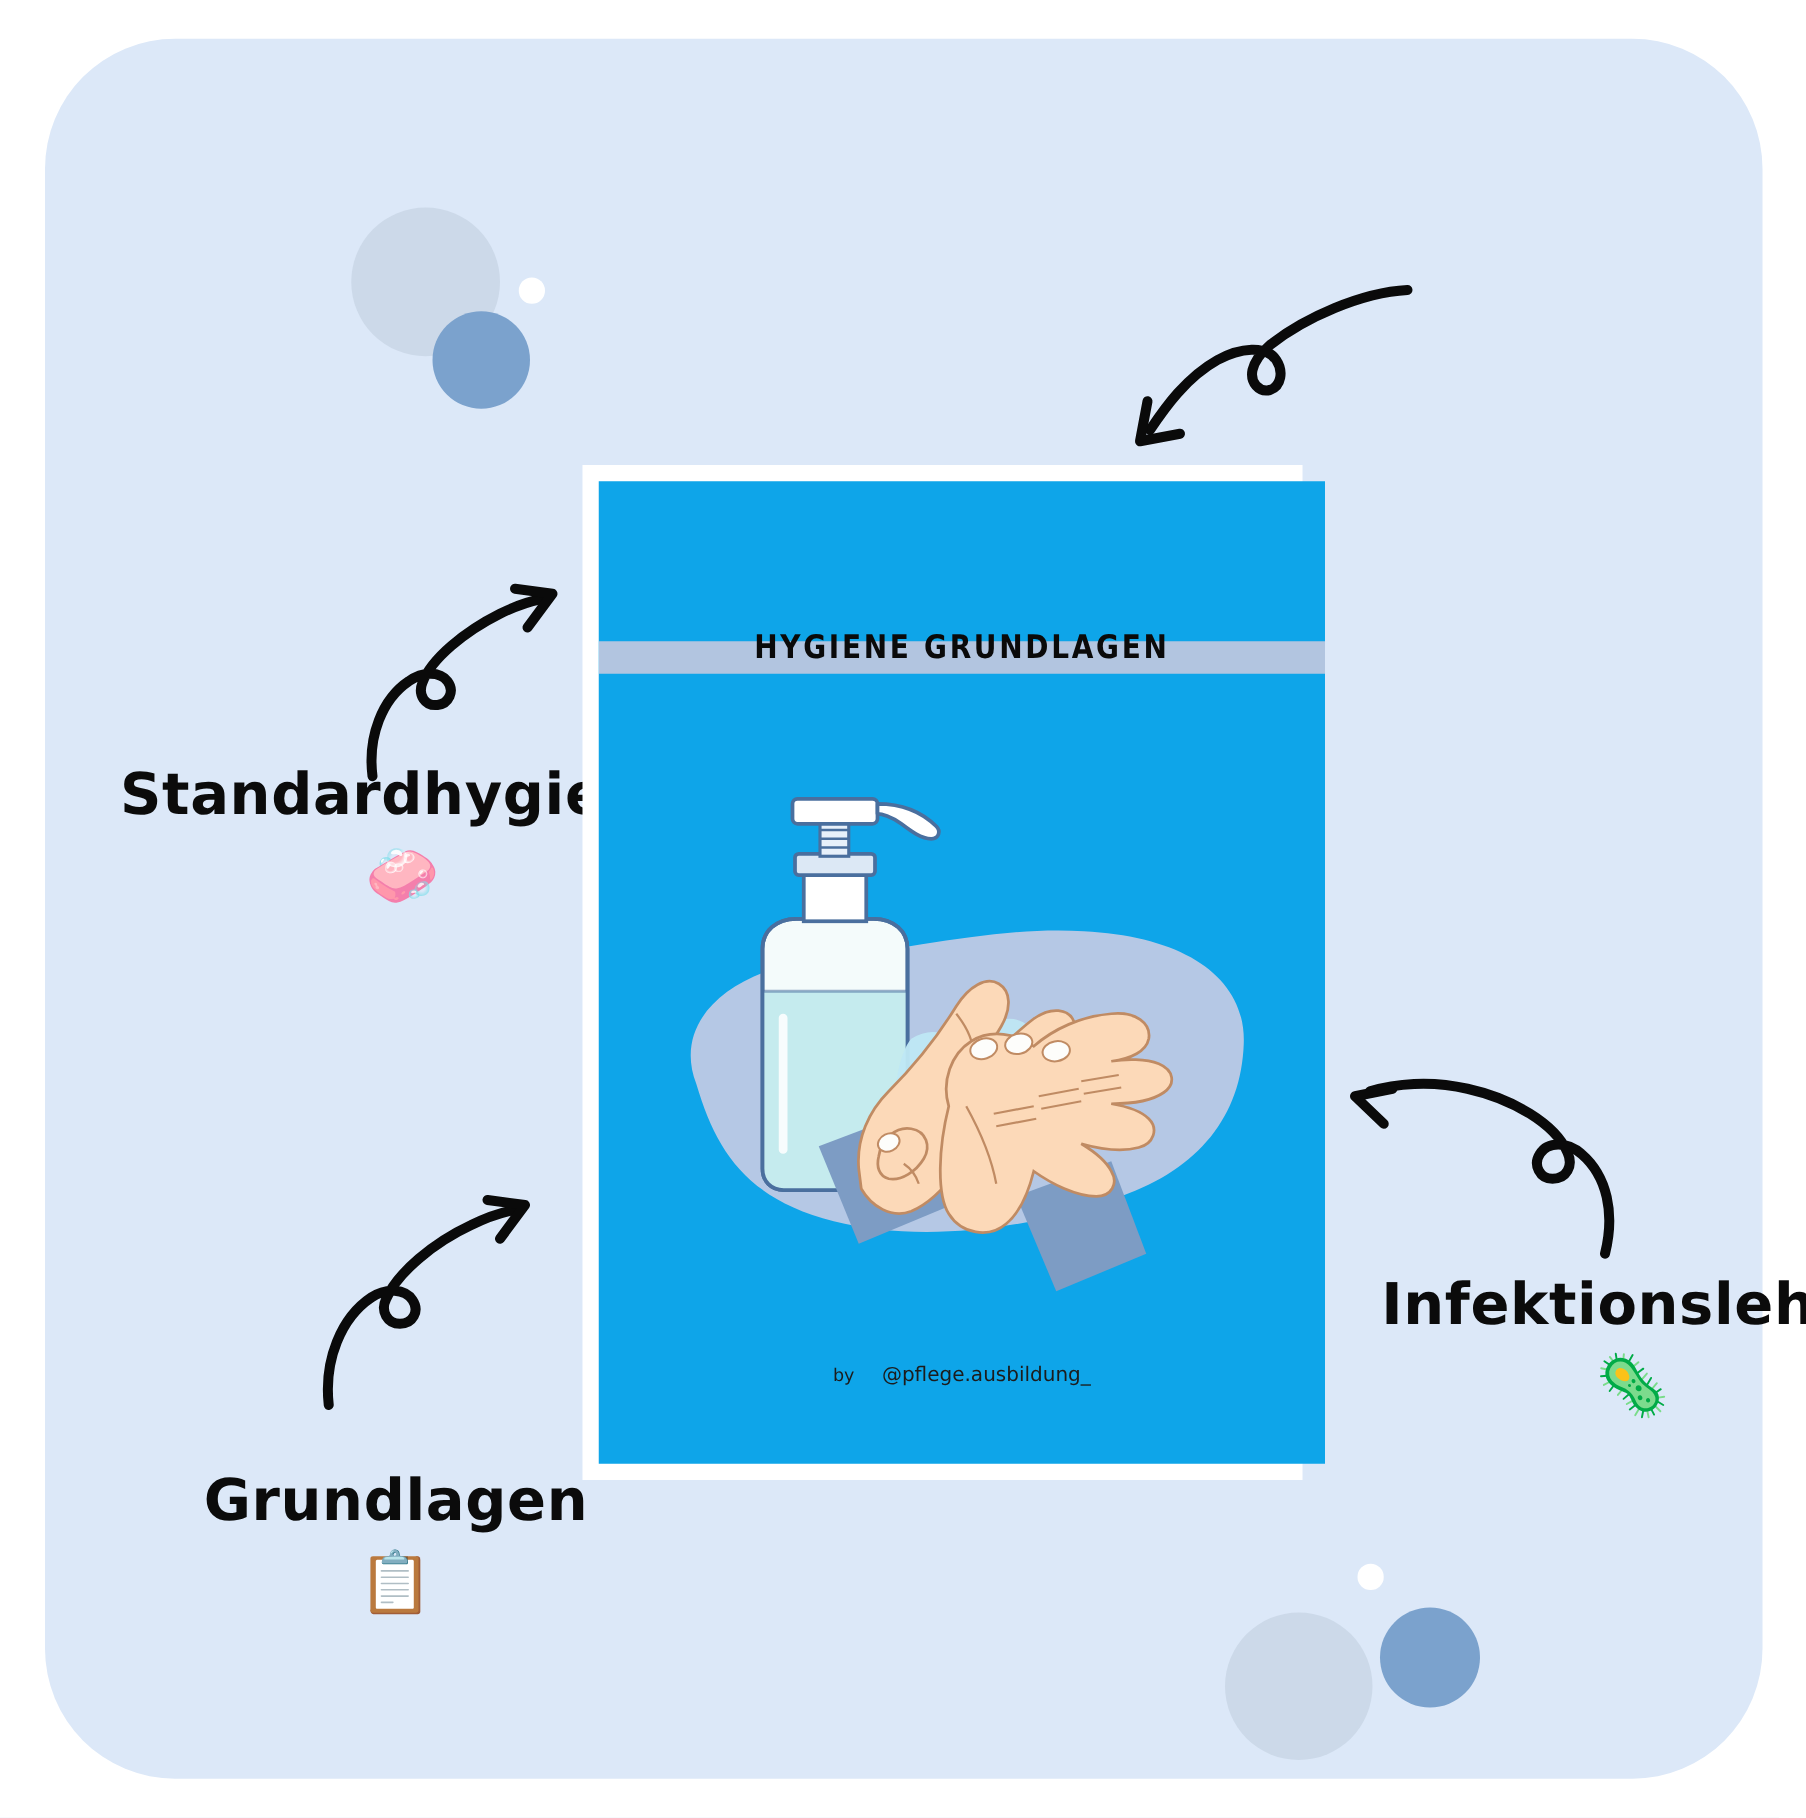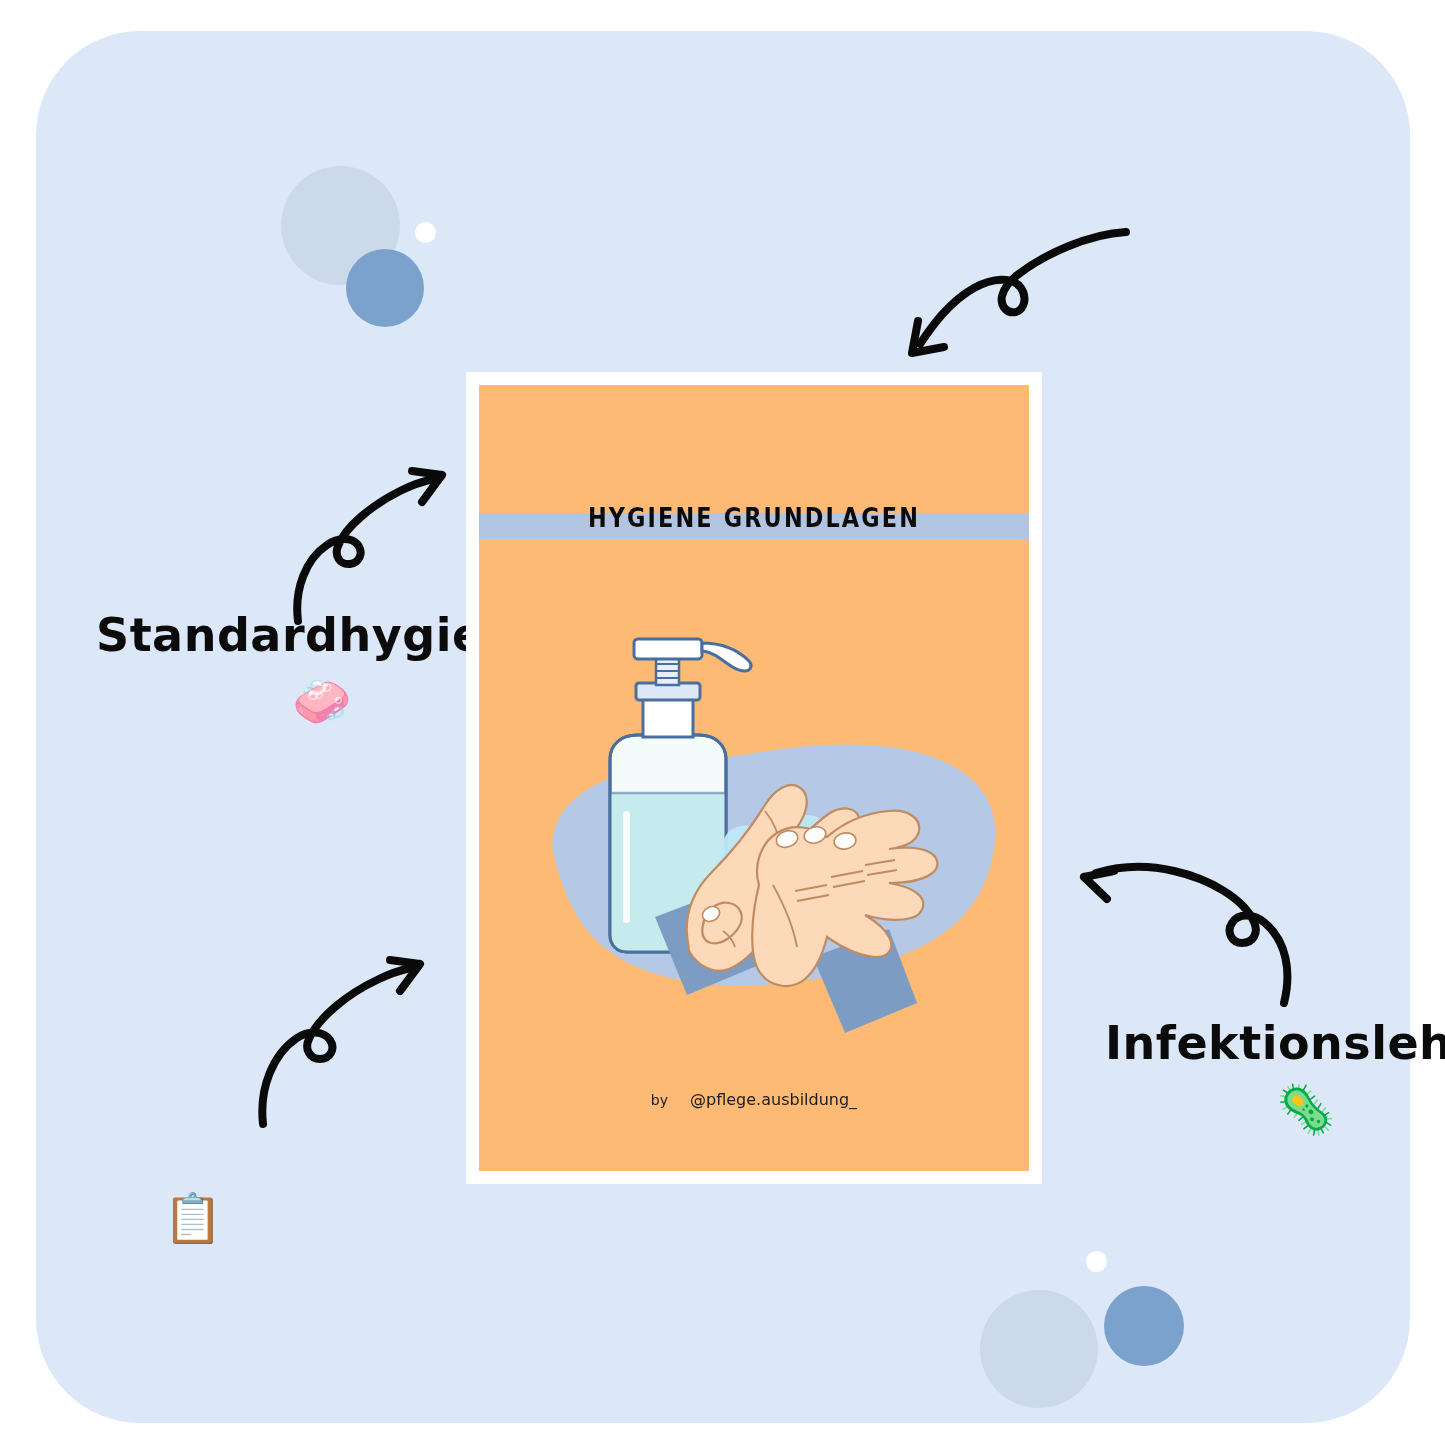--- a/index.html
+++ b/index.html
@@ -91,22 +91,23 @@
     width: 576px;
     height: 812px;
     background: #ffffff;
     box-sizing: border-box;
     padding: 13px;
   }
   #poster-page {
     position: relative;
     width: 100%;
     height: 100%;
-    background: #fdba74;
+    background: #0ea5e9;
     overflow: hidden;
+    padding-left: 31px;
   }
   #poster-title-band {
     position: absolute;
     left: 0;
     top: 128px;
     width: 100%;
     height: 26px;
     background: #b2c5e0;
   }
   #poster-title {
@@ -182,20 +183,21 @@
     <path d="M24 34 L54 28 M24 34 L47 56" fill="none" stroke="#0a0a0a" stroke-width="8" stroke-linecap="round" stroke-linejoin="round"></path>
   </svg>
 
 
   <div class="label-group" id="label-standard">
     <span class="label-text">Standardhygiene</span>
     <span class="label-emoji">🧼</span>
   </div>
 
   <div class="label-group" id="label-grundlagen">
+    <span class="label-text">Grundlagen</span>
     <span class="label-emoji">📋</span>
   </div>
 
   <div class="label-group" id="label-infektion">
     <span class="label-text">Infektionslehre</span>
     <span class="label-emoji">🦠</span>
   </div>
 
   <div id="poster-frame">
     <div id="poster-page">

